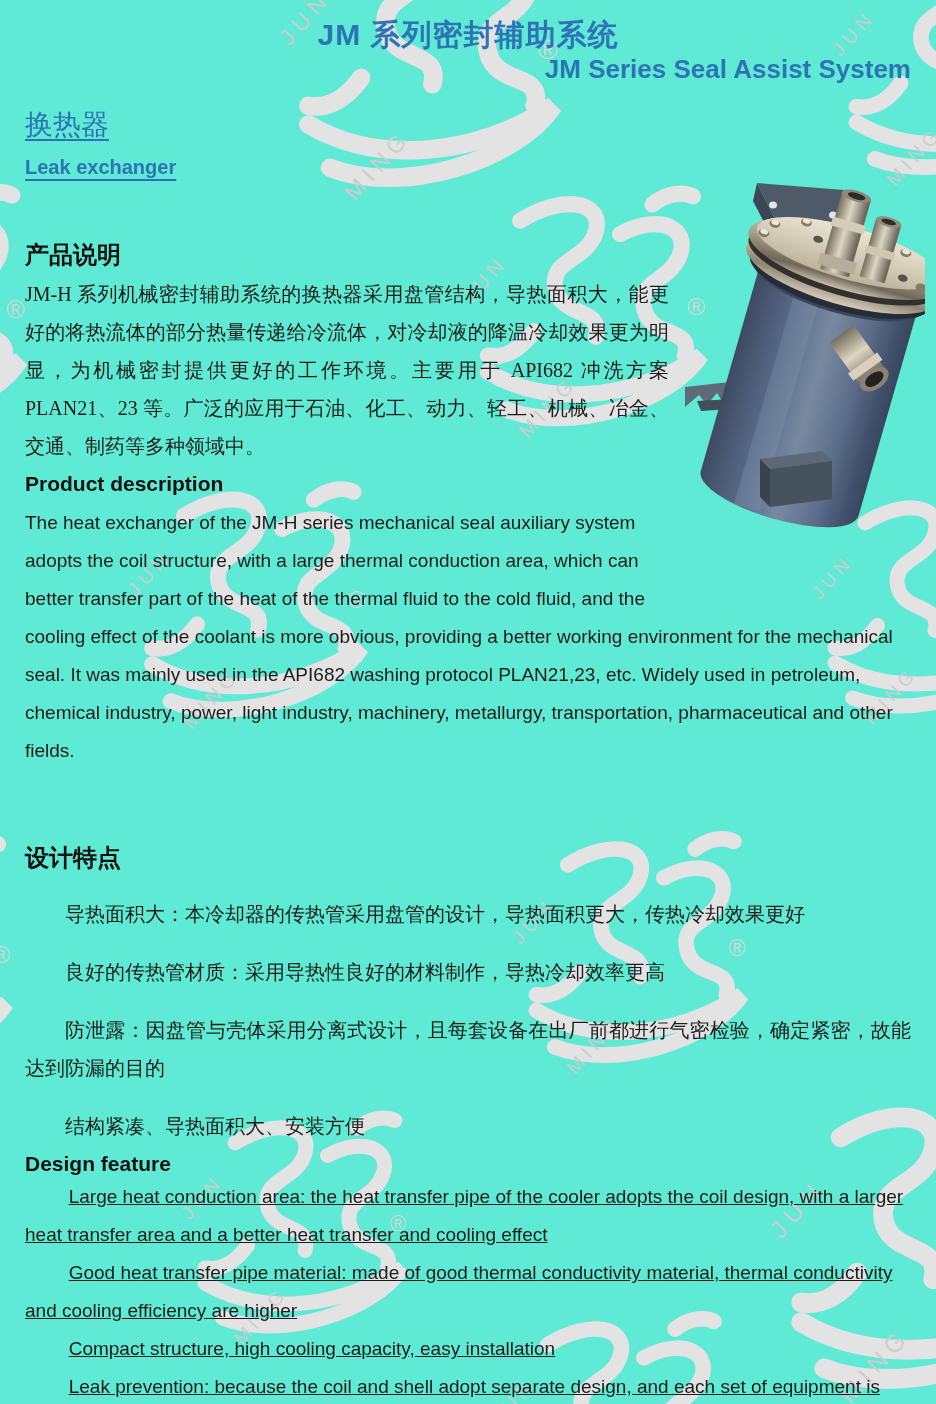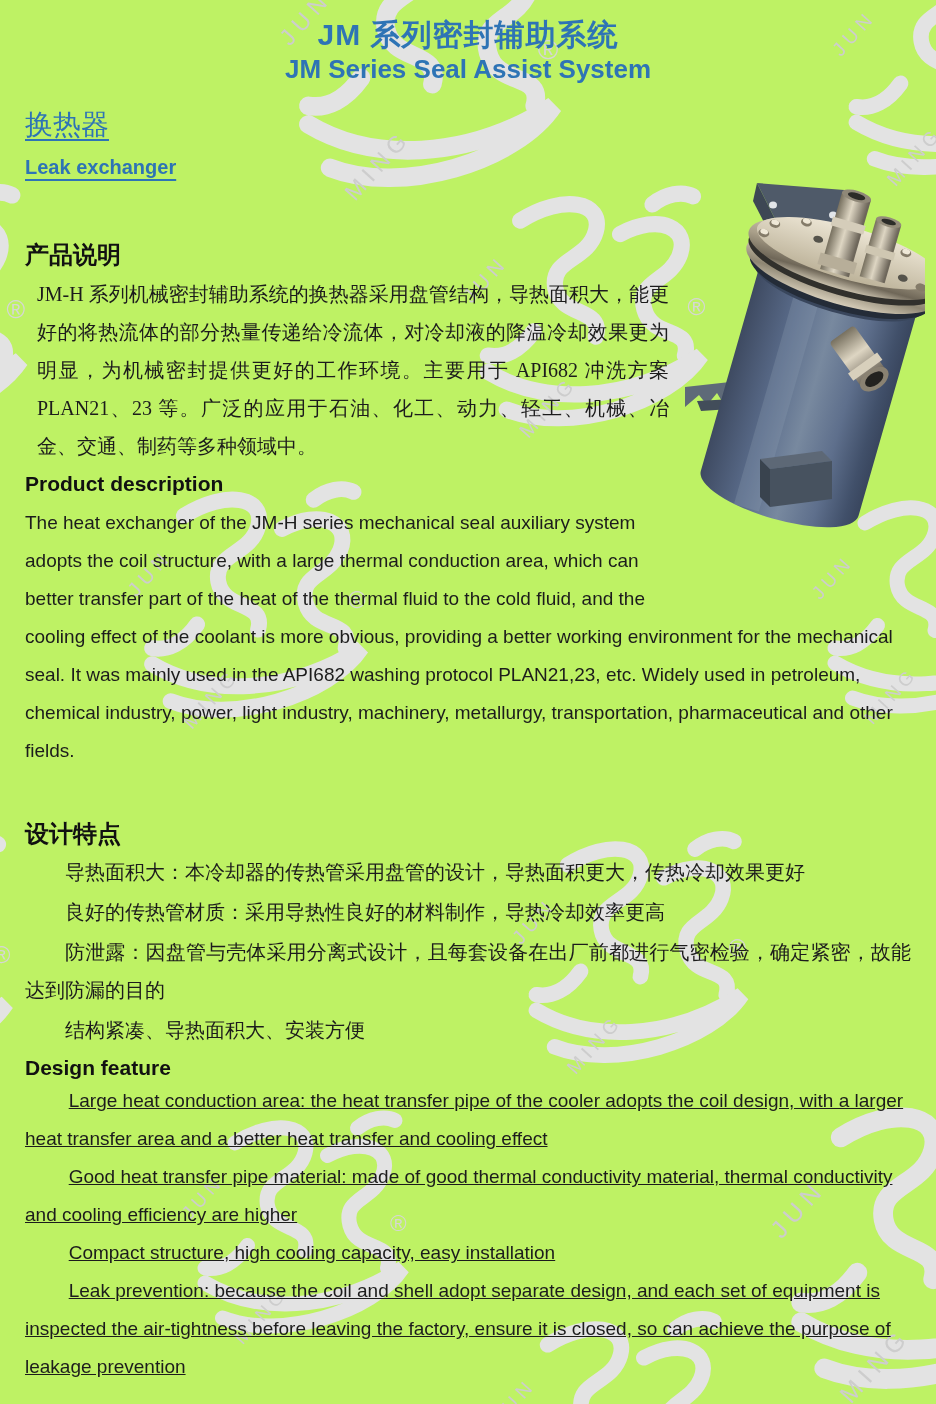--- a/index.html
+++ b/index.html
@@ -1,47 +1,47 @@
 <!DOCTYPE html>
 <html style="--accent: #2E74B5;"><head>
 <meta charset="utf-8">
 <style>
   html,body{margin:0;padding:0;background:#ffffff;}
   body{width:936px;height:1404px;position:relative;overflow:hidden;
        font-family:"Liberation Sans","DejaVu Sans",sans-serif;color:#1c1c1c;}
-  .page{position:relative;width:936px;height:1404px;background:#bef264;}
+  .page{position:relative;width:936px;height:1404px;background:#5eead4;}
 
   
   .watermarks{position:absolute;inset:0;overflow:hidden;z-index:0;pointer-events:none;}
   .wm{position:absolute;}
 
   
   .content{position:relative;z-index:1;padding:10px 25px 0 25px;}
 
   .title-cn{margin:0;padding-top:6px;text-align:center;font-size:30px;font-weight:bold;
             color:var(--accent,#2E74B5);letter-spacing:1px;line-height:1.25;
             font-family:"Liberation Sans","DejaVu Sans",sans-serif;}
-  .title-en{margin:0;text-align:center;font-size:26px;font-weight:bold;
+  .title-en{margin:0;text-align:right;font-size:26px;font-weight:bold;
             color:var(--accent,#2E74B5);line-height:1.2;}
 
   .sub-cn{margin-top:21px;font-size:28px;color:var(--accent,#2E74B5);
           font-family:"Liberation Serif","DejaVu Serif",serif;}
   .sub-cn span,.sub-en span{text-decoration:underline;text-decoration-thickness:2px;text-underline-offset:5px;}
   .sub-en{margin-top:12px;font-size:20px;font-weight:bold;color:var(--accent,#2E74B5);}
 
   .h-cn{margin:60px 0 0 0;font-size:24px;font-weight:bold;color:#111;
         font-family:Liberation Sans, sans-serif;line-height:1.35;}
-  .h-cn.mt-design{margin-top:48px;}
+  .h-cn.mt-design{margin-top:72px;}
   .h-en{margin:4px 0 0 0;font-size:21px;font-weight:bold;color:#111;line-height:1.4;}
 
-  .p-cn{margin:4px 0 0 12px;font-size:20px;line-height:38px;text-align:justify;
+  .p-cn{margin:4px 0 0 0;font-size:20px;line-height:38px;text-align:justify;
         font-family:"Liberation Serif","DejaVu Serif",serif;}
   .p-en{margin:6px 0 0 0;font-size:19px;line-height:38px;}
 
-  .item-cn{margin:2px 0 0 0;font-size:20px;line-height:38px;text-indent:2em;text-align:justify;
+  .item-cn{margin:20px 0 0 0;font-size:20px;line-height:38px;text-indent:2em;text-align:justify;
            font-family:"Liberation Serif","DejaVu Serif",serif;}
   .item-en{margin:0;font-size:19px;line-height:38px;text-indent:2.3em;text-decoration:underline;}
 
   
   .product-figure{float:right;width:230px;height:438px;margin:-24px 0 0 12px;position:relative;}
   .product-svg{position:absolute;top:0;right:-14px;width:286px;height:420px;}
 </style>
 </head>
 <body>
 

